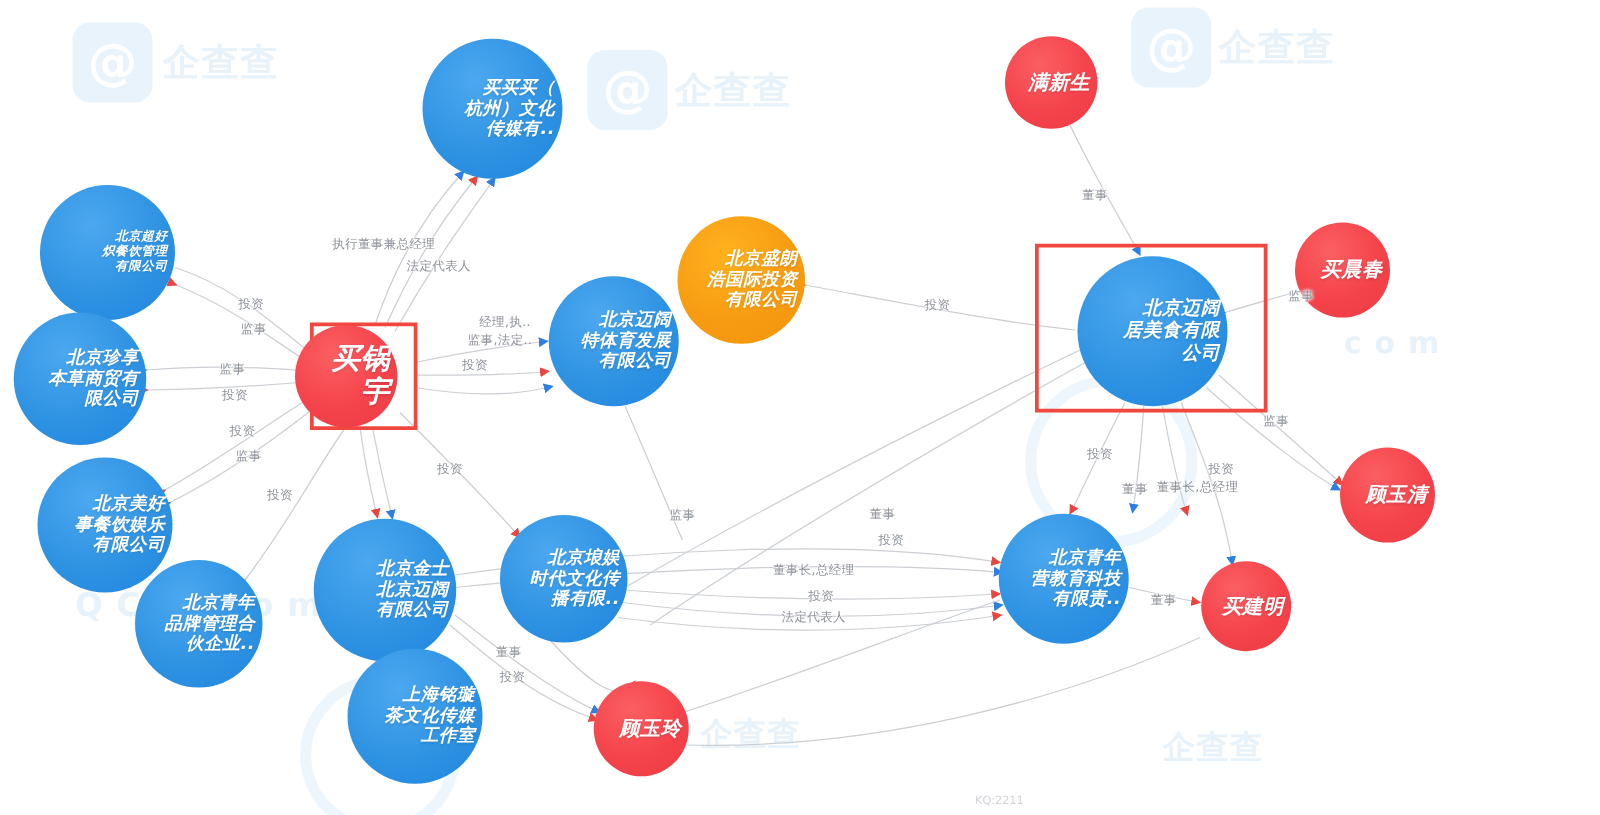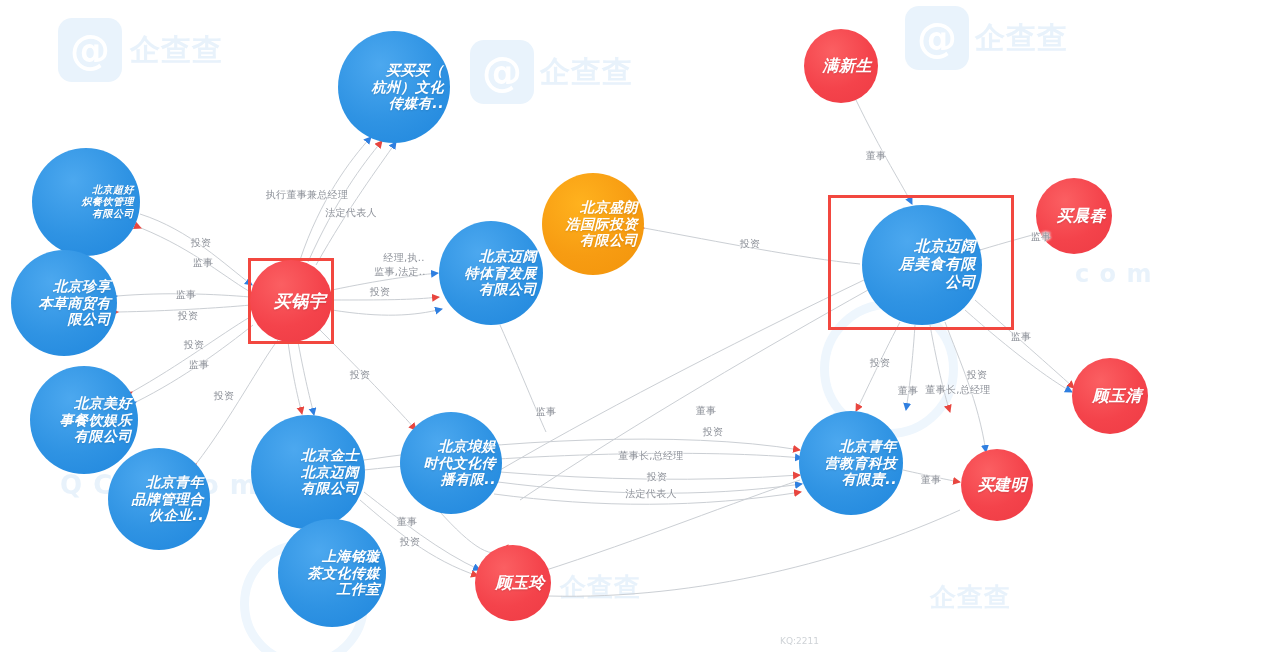--- a/index.html
+++ b/index.html
@@ -217,21 +217,21 @@
         <span class="node-label">北京美好
 事餐饮娱乐
 有限公司</span>
       </div>
       <div class="node node-company" style="left: 108px; top: 448px; width: 102px; height: 102px; font-size: 14px;">
         <span class="node-label">北京青年
 品牌管理合
 伙企业..</span>
       </div>
       <div class="highlight-box" style="left: 248px; top: 258px; width: 86px; height: 86px;"></div>
-      <div class="node node-person" style="left: 250px; top: 260px; width: 82px; height: 82px; font-size: 17px;">
+      <div class="node node-person" style="left: 236px; top: 260px; width: 82px; height: 82px; font-size: 23px;">
         <span class="node-label">买锅宇</span>
       </div>
       <div class="node node-company" style="left: 439px; top: 221px; width: 104px; height: 104px; font-size: 14px;">
         <span class="node-label">北京迈阔
 特体育发展
 有限公司</span>
       </div>
       <div class="node node-orange" style="left: 542px; top: 173px; width: 102px; height: 102px; font-size: 14px;">
         <span class="node-label">北京盛朗
 浩国际投资

